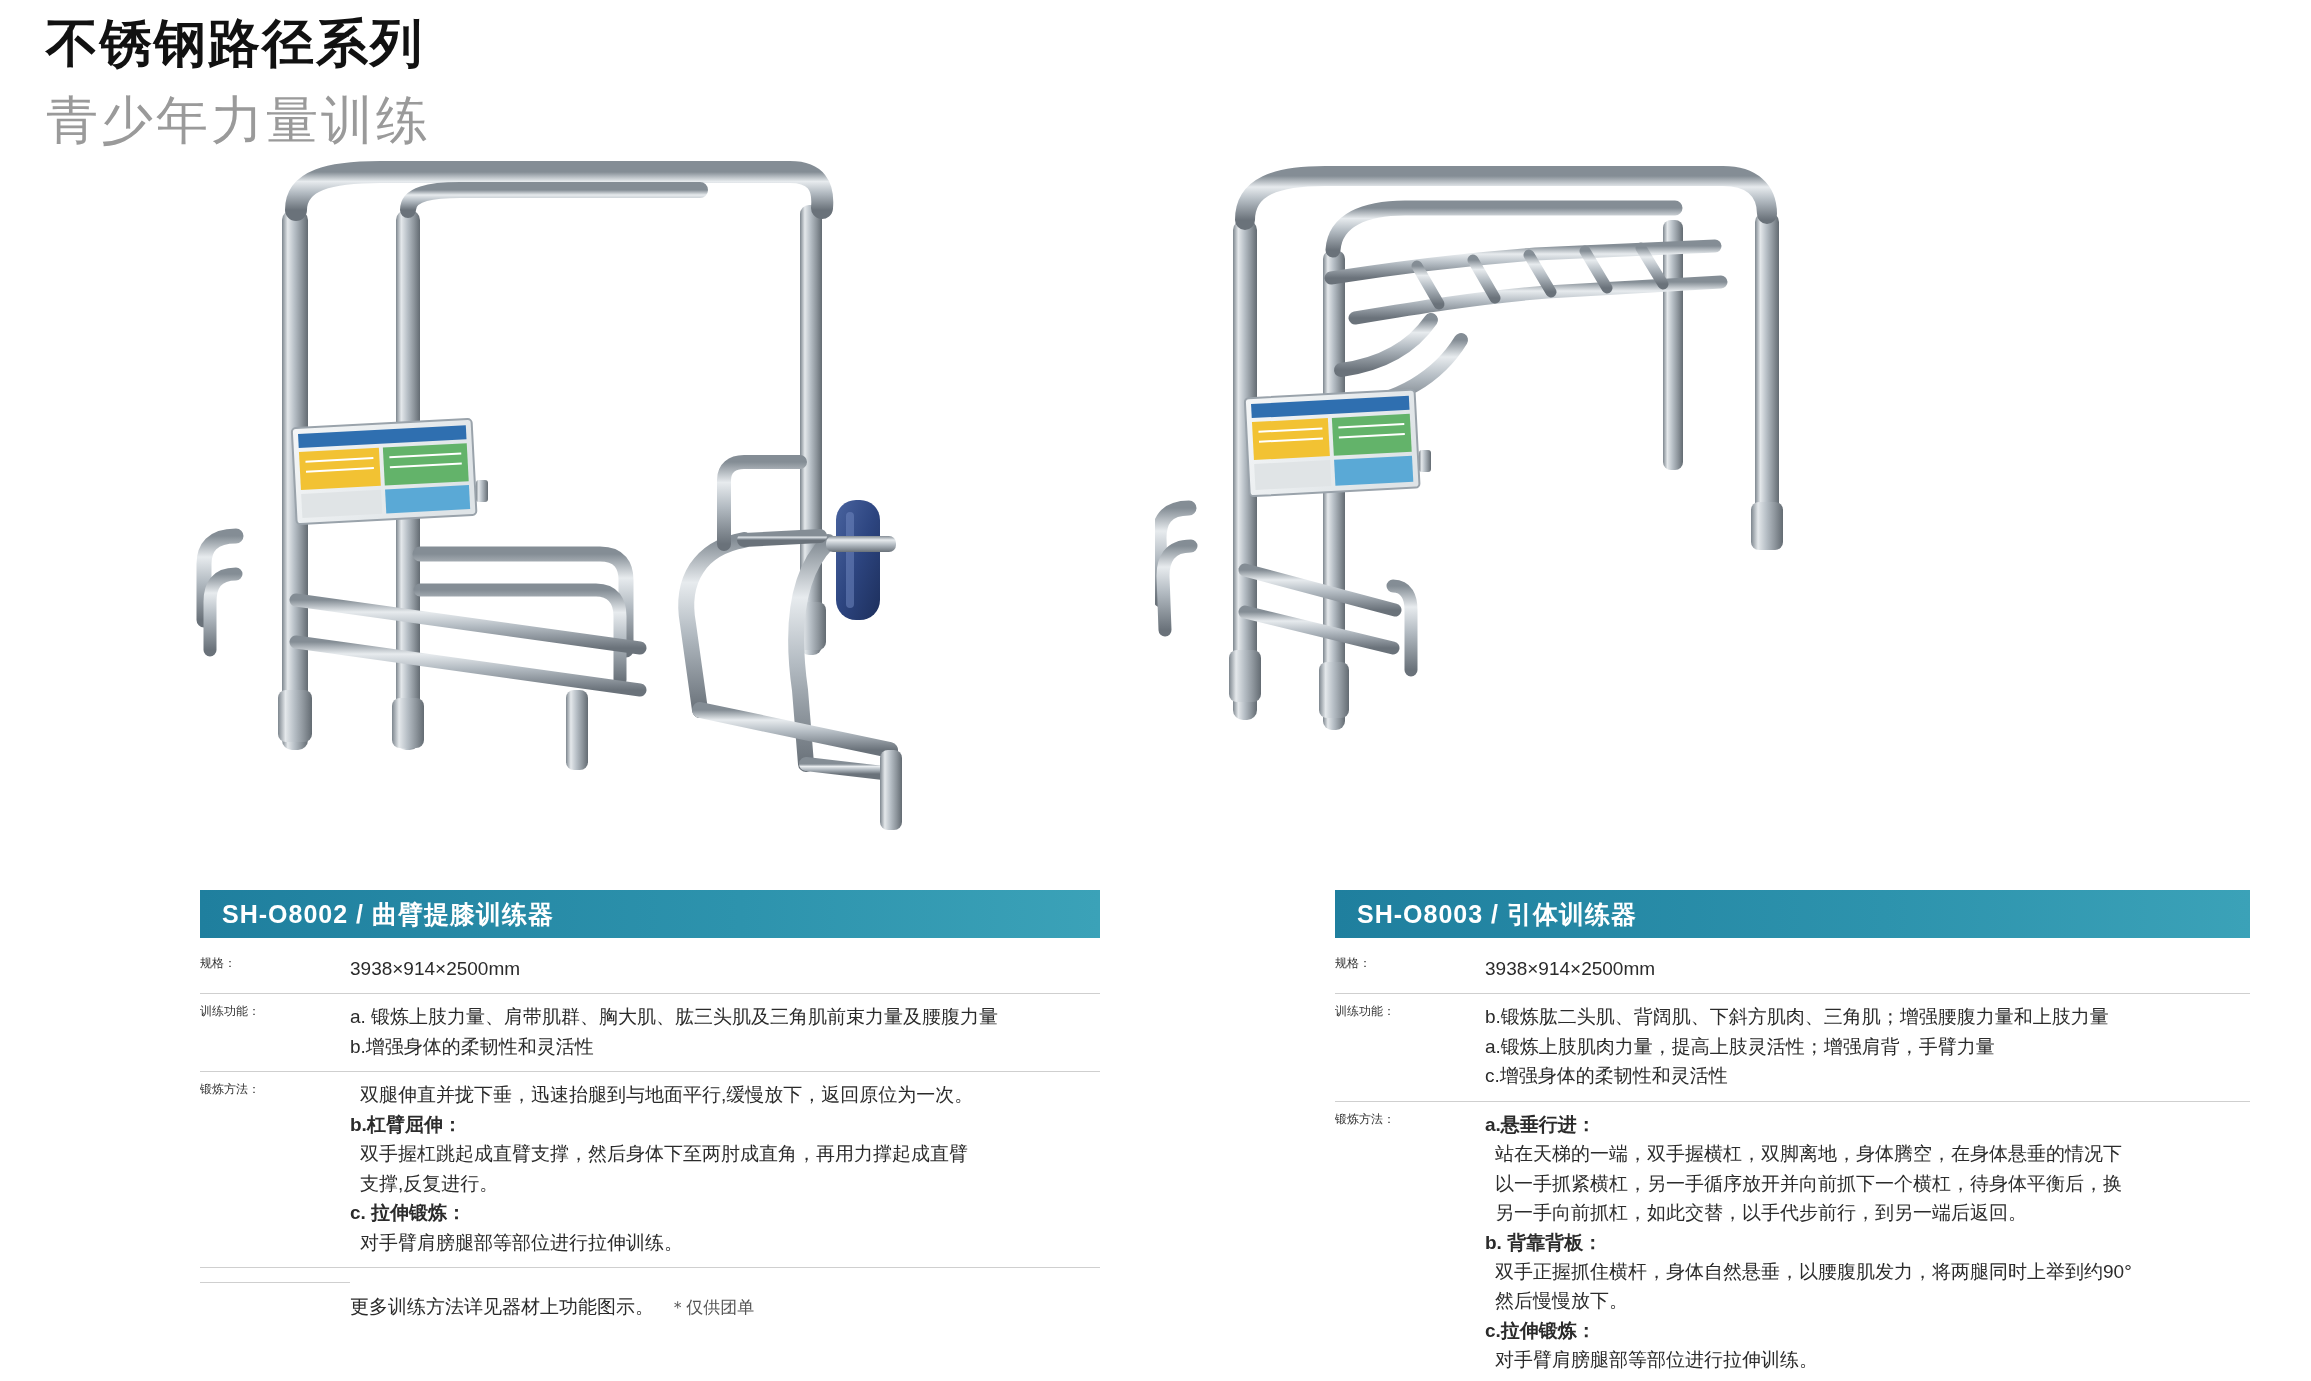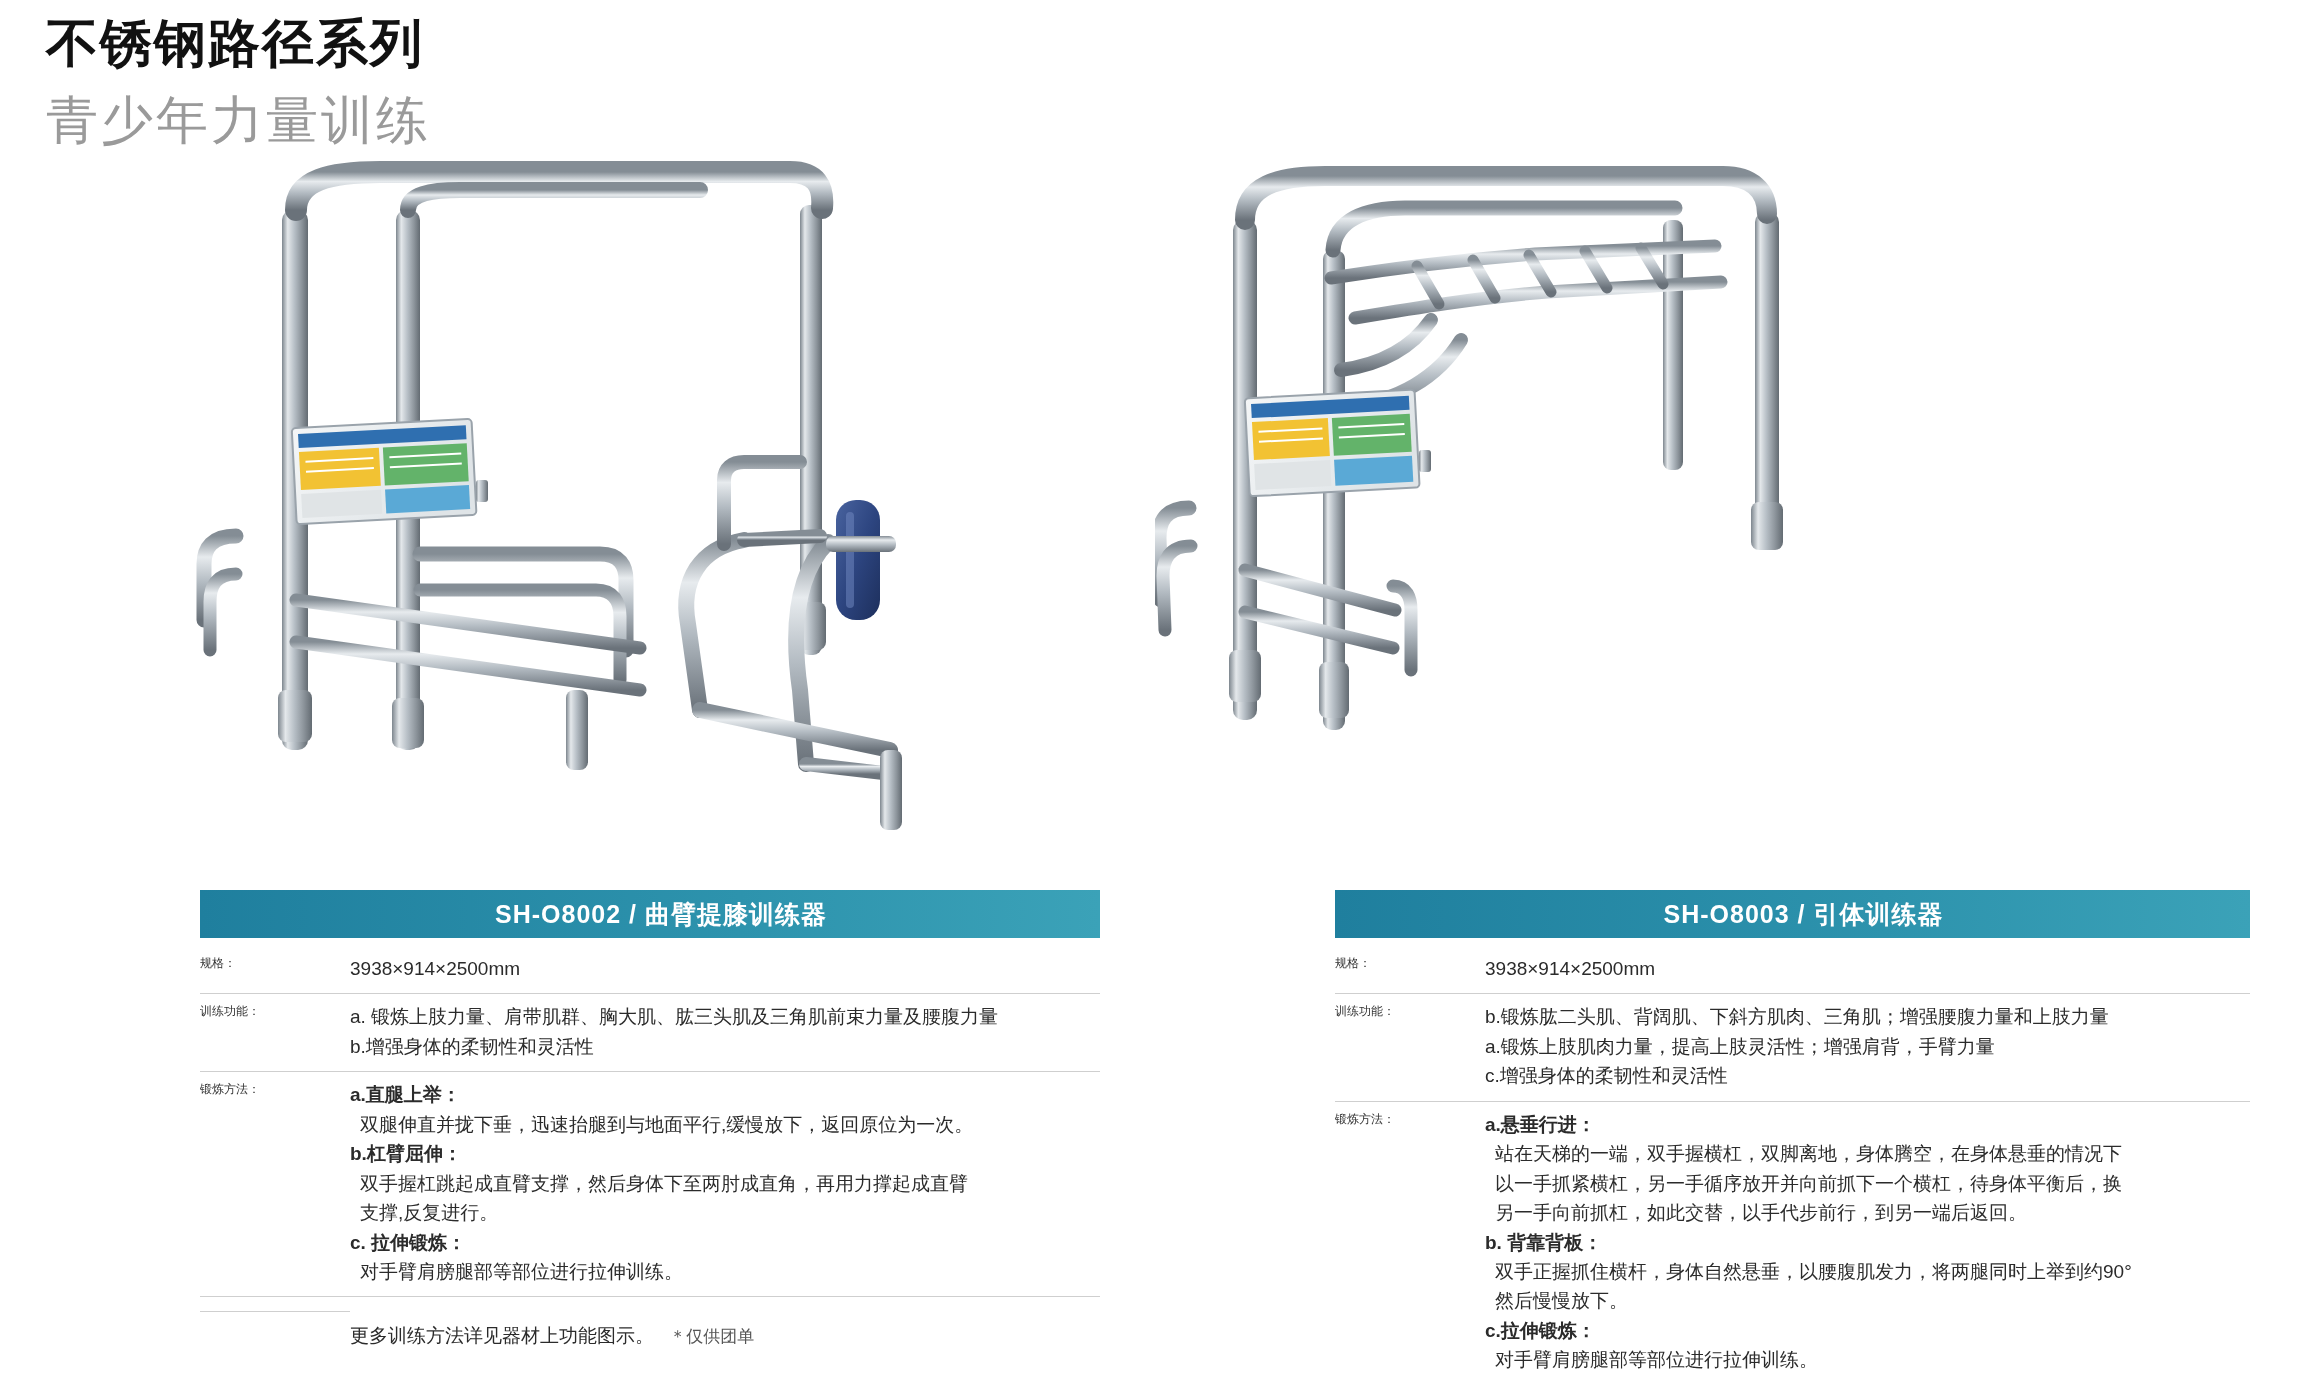--- a/index.html
+++ b/index.html
@@ -77,21 +77,20 @@
   .cap-bar {
     background: linear-gradient(to right, #1f7f9e 0%, #2d93ad 60%, #3ba2b8 100%);
     color: #ffffff;
     font-size: 25px;
     font-weight: bold;
     letter-spacing: 1px;
     padding: 11px 0 11px 22px;
     height: 26px;
     line-height: 26px;
     box-sizing: content-box;
-    text-align: center;
   }
 
   
   .spec {
     margin-top: 8px;
     font-size: 19px;
     color: #2a2a2a;
   }
   .row {
     display: flex;
@@ -263,21 +262,20 @@
             <div class="lab">训练功能：</div>
             <div class="val">
               <span class="ln">a. 锻炼上肢力量、肩带肌群、胸大肌、肱三头肌及三角肌前束力量及腰腹力量</span>
               <span class="ln">b.增强身体的柔韧性和灵活性</span>
             </div>
           </div>
 
           <div class="row">
             <div class="lab">锻炼方法：</div>
             <div class="val">
-              <span class="ln bold">a.直腿上举：</span>
               <span class="ln indent">双腿伸直并拢下垂，迅速抬腿到与地面平行,缓慢放下，返回原位为一次。</span>
               <span class="ln bold">b.杠臂屈伸：</span>
               <span class="ln indent">双手握杠跳起成直臂支撑，然后身体下至两肘成直角，再用力撑起成直臂</span>
               <span class="ln indent">支撑,反复进行。</span>
               <span class="ln bold">c. 拉伸锻炼：</span>
               <span class="ln indent">对手臂肩膀腿部等部位进行拉伸训练。</span>
             </div>
           </div>
 
           <div class="footnote-row">

